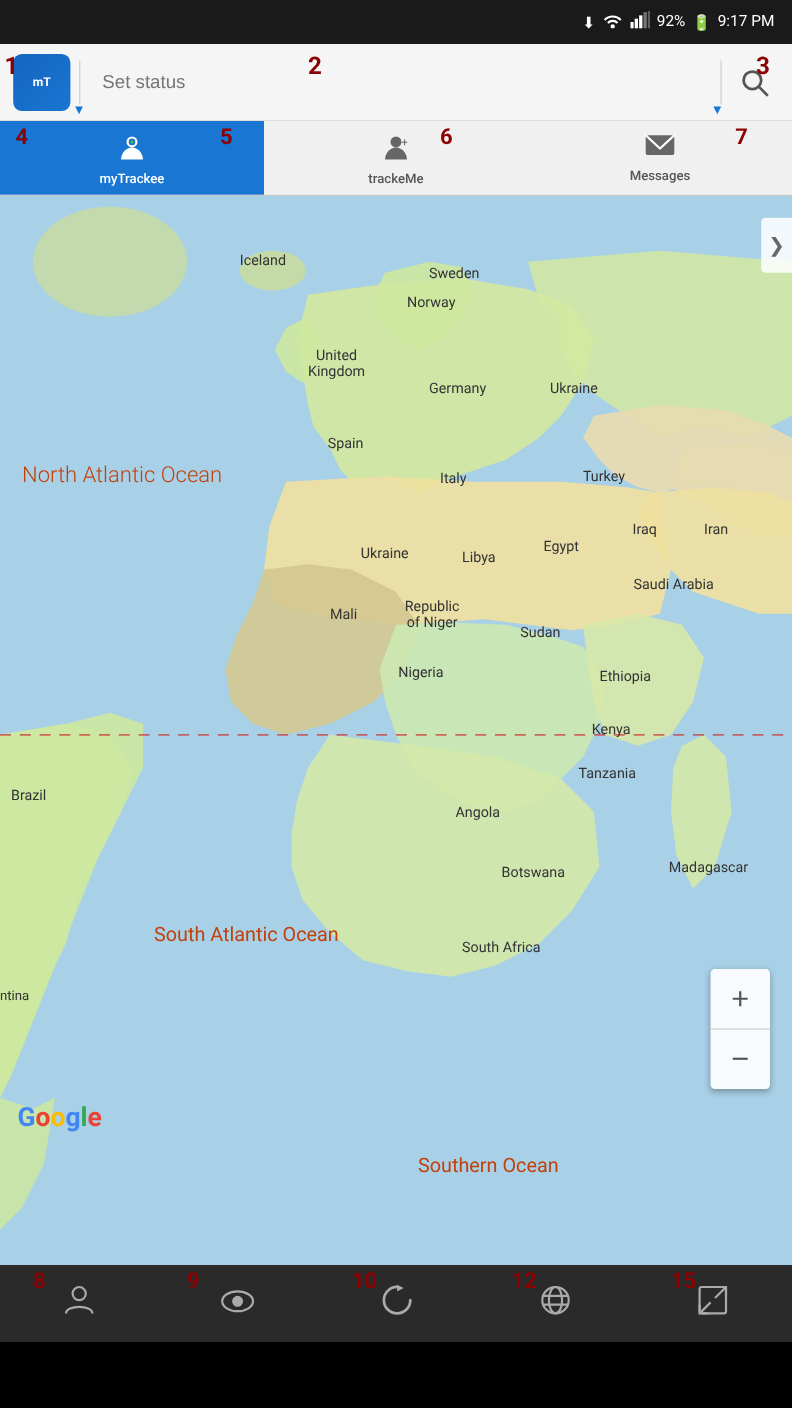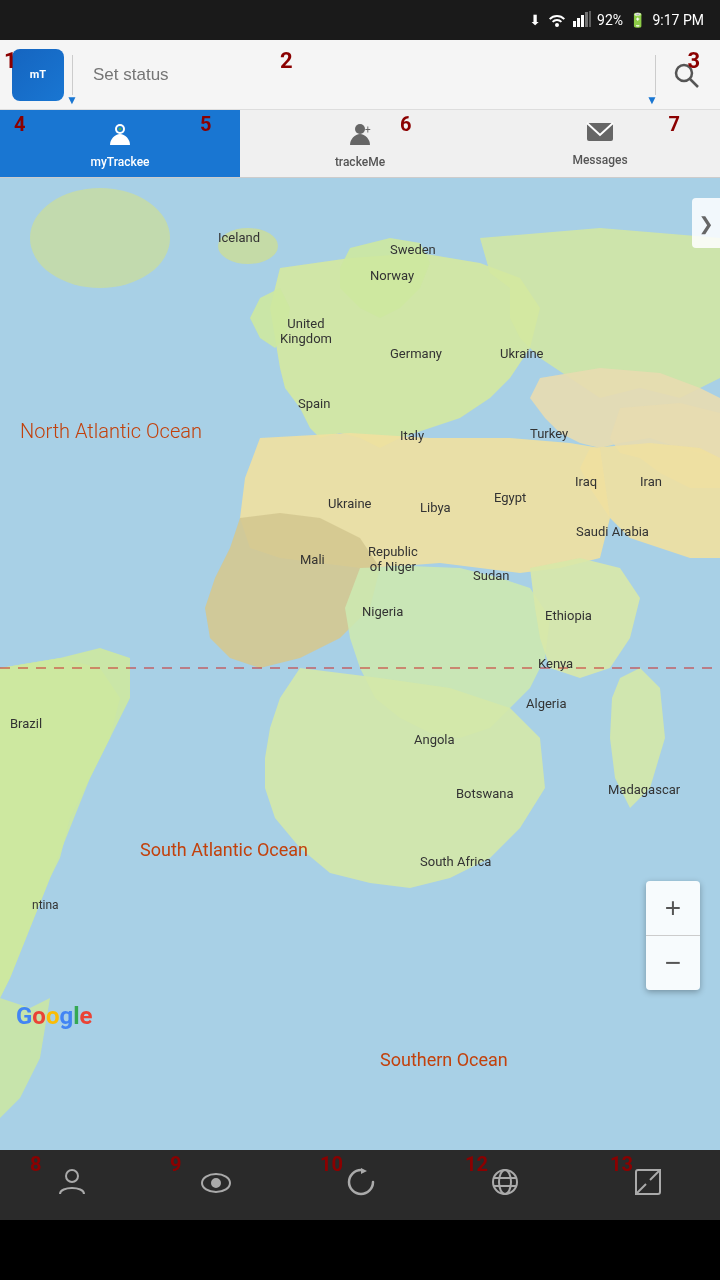--- a/index.html
+++ b/index.html
@@ -369,27 +369,27 @@
   <div class="map-label-sm" style="left:328px; top:318px;">Ukraine</div>
   <div class="map-label-sm" style="left:420px; top:322px;">Libya</div>
   <div class="map-label-sm" style="left:494px; top:312px;">Egypt</div>
   <div class="map-label-sm" style="left:576px; top:346px;">Saudi Arabia</div>
   <div class="map-label-sm" style="left:300px; top:374px;">Mali</div>
   <div class="map-label-country" style="left:368px; top:366px; font-size:13px; text-align:center;">Republic<br>of Niger</div>
   <div class="map-label-sm" style="left:473px; top:390px;">Sudan</div>
   <div class="map-label-sm" style="left:545px; top:430px;">Ethiopia</div>
   <div class="map-label-sm" style="left:362px; top:426px;text-align:center;">Nigeria</div>
   <div class="map-label-sm" style="left:538px; top:478px;">Kenya</div>
-  <div class="map-label-sm" style="left:526px; top:518px;">Algeria</div>
+  <div class="map-label-sm" style="left:526px; top:518px;">Tanzania</div>
   <div class="map-label-sm" style="left:414px; top:554px;">Angola</div>
   <div class="map-label-sm" style="left:456px; top:608px;">Botswana</div>
   <div class="map-label-sm" style="left:420px; top:676px;">South Africa</div>
   <div class="map-label-sm" style="left:608px; top:604px;">Madagascar</div>
   <div class="map-label-sm" style="left:10px; top:538px;">Brazil</div>
-  <div class="map-label-sm" style="left:0px; top:720px; font-size:12px;padding-left:32px;">ntina</div>
+  <div class="map-label-sm" style="left:0px; top:720px; font-size:12px;">ntina</div>
 
   <div class="right-arrow-btn">❯</div>
 
   <div class="zoom-controls">
     <button class="zoom-btn">+</button>
     <div class="zoom-divider"></div>
     <button class="zoom-btn">−</button>
   </div>
 
   <div class="google-logo">
@@ -431,21 +431,21 @@
   <div class="bottom-nav-item">
     <span class="bottom-nav-icon">
       <svg width="32" height="32" viewBox="0 0 32 32" fill="none" stroke="#aaa" stroke-width="2">
         <circle cx="16" cy="16" r="12"></circle>
         <ellipse cx="16" cy="16" rx="6" ry="12"></ellipse>
         <line x1="4" y1="12" x2="28" y2="12"></line>
         <line x1="4" y1="20" x2="28" y2="20"></line>
       </svg>
     </span>
   </div>
-  <span class="bottom-nav-number bn12">13</span>
+  <span class="bottom-nav-number bn12">15</span>
   <div class="bottom-nav-item">
     <span class="bottom-nav-icon">
       <svg width="32" height="32" viewBox="0 0 32 32" fill="none" stroke="#aaa" stroke-width="2">
         <rect x="4" y="4" width="24" height="24" rx="2"></rect>
         <polyline points="20,4 28,4 28,12"></polyline>
         <polyline points="12,28 4,28 4,20"></polyline>
         <line x1="18" y1="14" x2="28" y2="4"></line>
         <line x1="4" y1="28" x2="14" y2="18"></line>
       </svg>
     </span>

